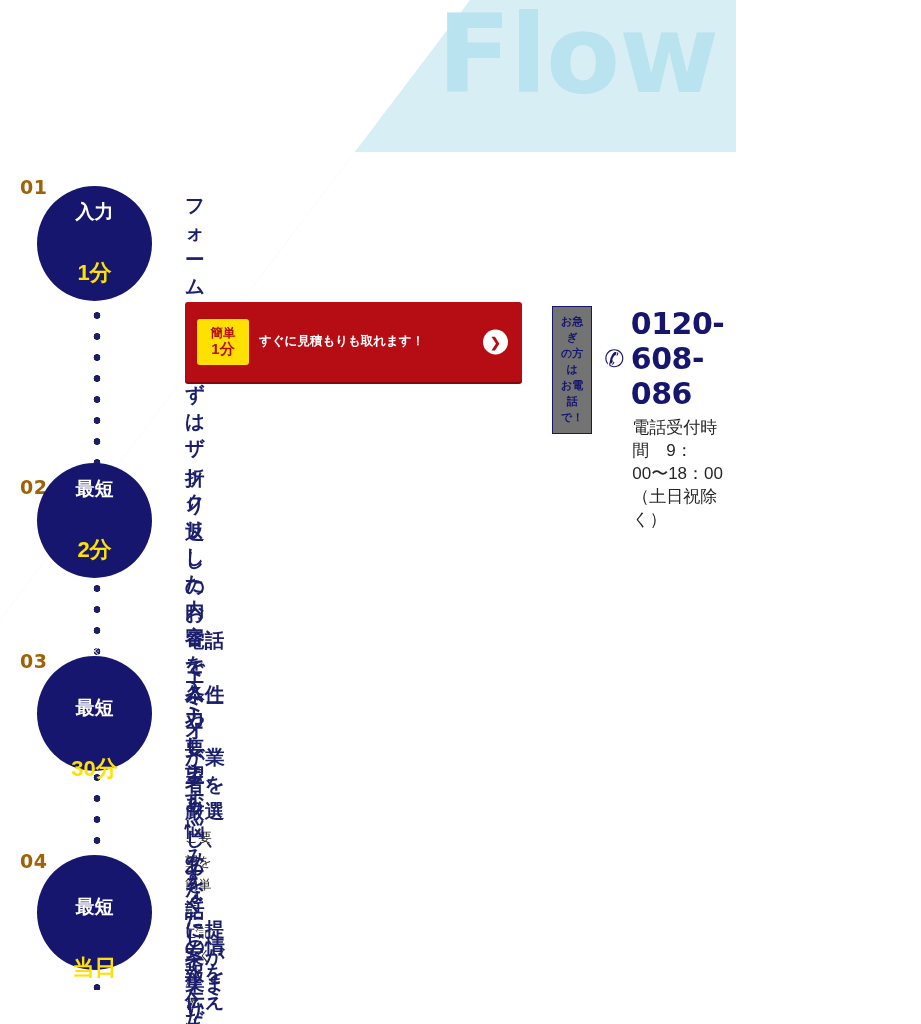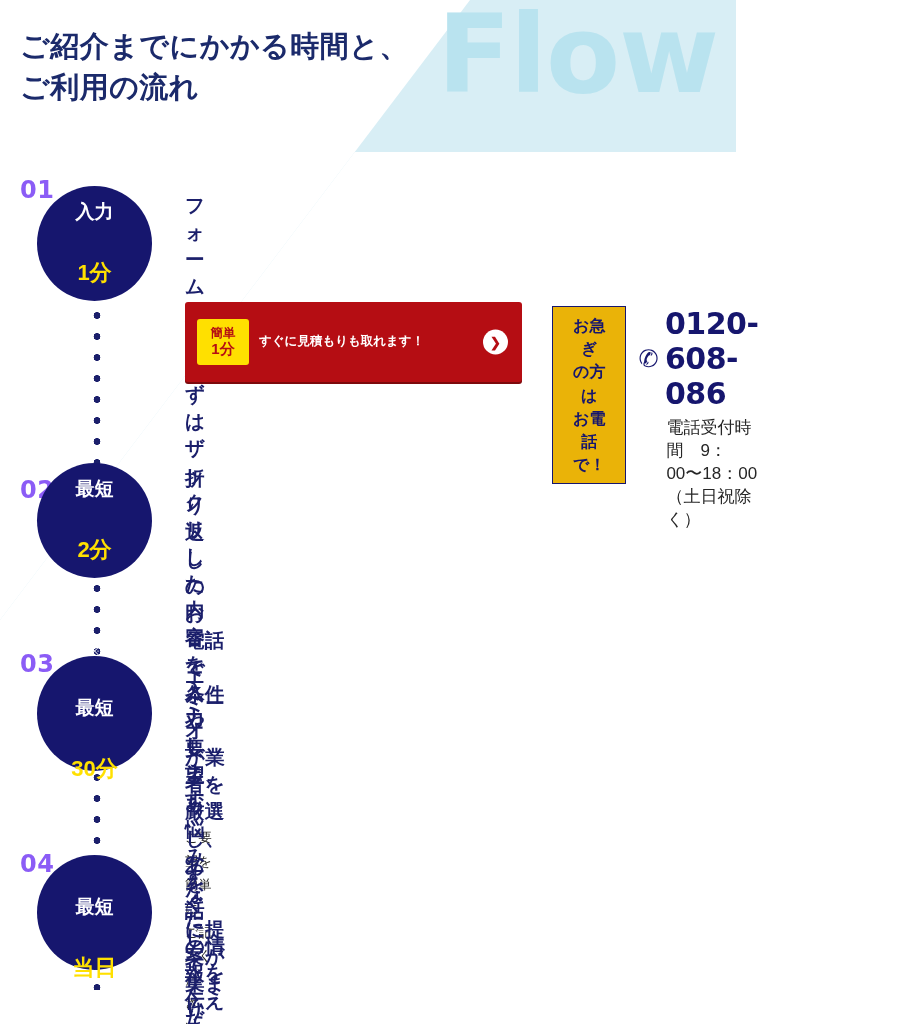--- a/index.html
+++ b/index.html
@@ -73,23 +73,23 @@
     background-image: radial-gradient(circle, #1b1f6b 3.2px, rgba(0,0,0,0) 3.6px);
     background-size: 8px 21px;
     background-repeat: repeat-y;
   }
 
   
   .step { position: absolute; left: 0; z-index: 3; }
   .step-num {
     position: absolute;
     left: 20px;
-    font-size: 24px;
-    font-weight: bold;
-    color: #8b5cf6;
+    font-size: 19px;
+    font-weight: bold;
+    color: #a16207;
     font-family: "DejaVu Sans", sans-serif;
     letter-spacing: 0.5px;
   }
   .circle {
     position: absolute;
     left: 37px;
     width: 115px; height: 115px;
     border-radius: 50%;
     background: #16166e;
     color: #ffffff;
@@ -175,27 +175,27 @@
 
   .phone-block {
     position: absolute;
     left: 367px; top: 4px;
     display: flex;
     align-items: flex-start;
   }
   .urgent-box {
     border: 1.6px solid #16166e;
     color: #16166e;
-    font-size: 16px;
+    font-size: 11px;
     font-weight: bold;
     line-height: 1.45;
-    padding: 7px 20px;
+    padding: 7px 8px;
     text-align: center;
     white-space: pre-line;
-    background: #eab308;
+    background: #737373;
   }
   .phone-right { margin-left: 12px; }
   .phone-num {
     display: flex; align-items: center;
     color: #16166e;
     font-size: 30px;
     font-weight: bold;
     font-family: "DejaVu Sans", sans-serif;
     letter-spacing: -0.5px;
   }
@@ -211,22 +211,20 @@
 <body>
 
 <div id="page">
 
   <div class="light-panel"></div>
   <div class="diag-wedge"></div>
 
   <div class="header-band">
     <div class="flow-word">Flow</div>
   </div>
-  <div class="header-title">ご紹介までにかかる時間と、
-ご利用の流れ</div>
 
   <div class="rail"></div>
 
   <div class="step">
     <div class="step-num" style="top:176px;">01</div>
     <div class="circle" style="top:186px;">
       <span class="lbl">入力</span>
       <span class="val">1分</span>
     </div>
     <div class="body-col" style="top:192px;">

